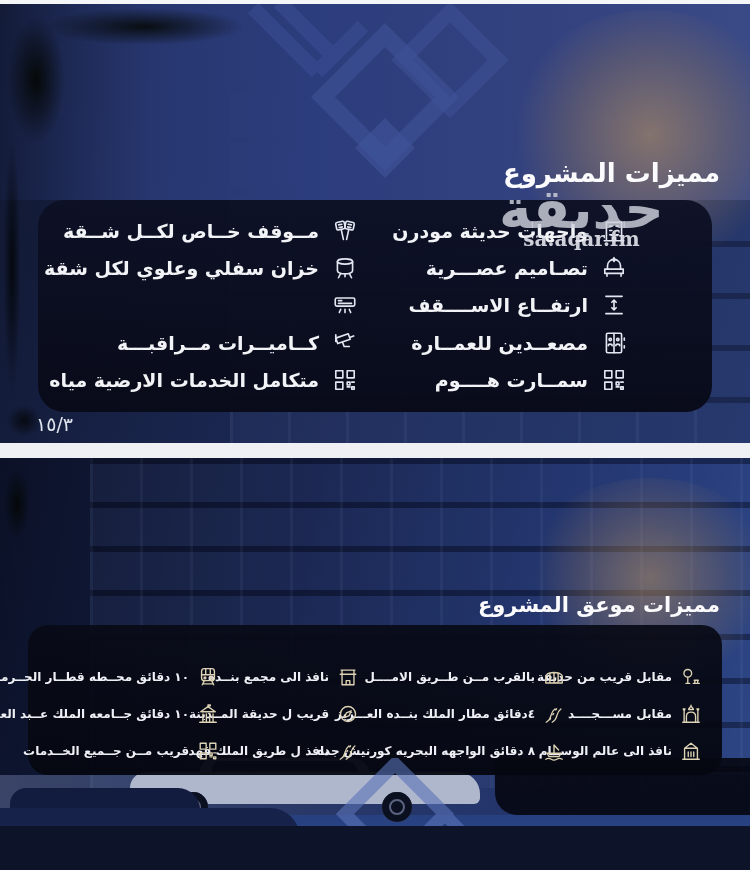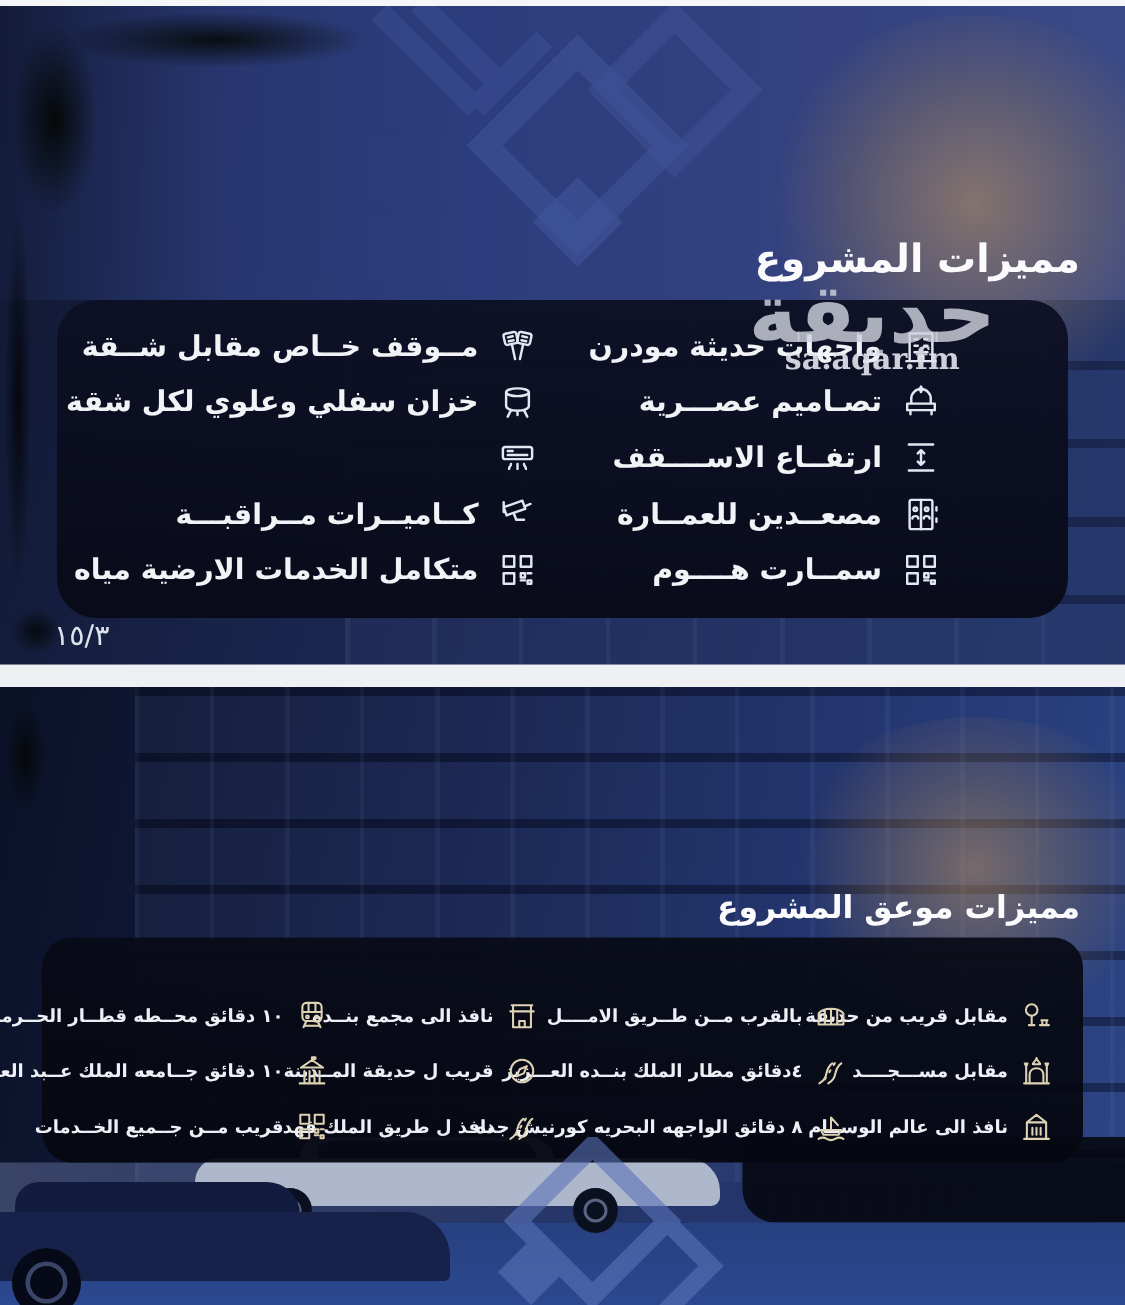--- a/index.html
+++ b/index.html
@@ -44,21 +44,21 @@
   .feat-icon svg{width:100%;height:100%;}
   .feat-label{color:#f2f3f7;font-size:19px;font-weight:600;}
   .watermark{position:absolute;top:182px;right:86px;z-index:5;text-align:center;line-height:1;pointer-events:none;}
   .watermark-title{font-size:55px;font-weight:bold;color:rgba(206,209,220,0.82);display:block;}
   .watermark-domain{font-family:"DejaVu Serif","Liberation Serif",serif;font-weight:bold;
     font-size:20px;color:rgba(223,225,233,0.92);display:block;margin-top:-8px;direction:ltr;}
   .page-number{position:absolute;left:36px;top:413px;font-size:19px;color:#dfe3ee;z-index:4;direction:ltr;}
   
   .divider{position:absolute;top:443px;left:0;width:750px;height:15px;background:#eef0f4;z-index:7;}
   
-  .panel-bottom{top:458px;height:412px;
+  .panel-bottom{top:458px;height:368px;
     background:linear-gradient(100deg,#0b1126 0%,#14204a 40%,#1f3370 78%,#27407f 100%);}
   .building-grid2{position:absolute;left:90px;right:0;top:0;height:330px;z-index:0;opacity:.9;
     background:
       repeating-linear-gradient(90deg,rgba(140,160,210,0.08) 0 3px,transparent 3px 50px),
       repeating-linear-gradient(180deg,rgba(10,13,28,0.45) 0 6px,rgba(110,130,185,0.10) 6px 44px);}
   .trees-bottom{left:0;top:0;width:170px;height:230px;
     background:
       radial-gradient(closest-side at 10% 20%,rgba(4,7,6,0.9),transparent 75%),
       radial-gradient(closest-side at 30% 0%,rgba(5,8,7,0.85),transparent 70%);}
   .glow-bottom{left:520px;top:20px;width:260px;height:200px;
@@ -181,21 +181,21 @@
               <g transform="rotate(-12 8 8)">
                 <rect x="4" y="3.5" width="8" height="7" rx="1.4"></rect>
                 <path d="M8 10.5V20M6.5 6h3M6.5 8.5h3"></path>
               </g>
               <g transform="rotate(12 16 8)">
                 <rect x="12" y="3.5" width="8" height="7" rx="1.4"></rect>
                 <path d="M16 10.5V20M14.5 6h3M14.5 8.5h3"></path>
               </g>
             </svg>
           </span>
-          <span class="feat-label">مــوقف خــاص مقابل شــقة</span>
+          <span class="feat-label">مــوقف خــاص لكــل شــقة</span>
         </div>
 
         <div class="feat-row">
           <span class="feat-icon">
             <svg viewBox="0 0 24 24" fill="none" stroke="currentColor" stroke-width="1.5" stroke-linecap="round" stroke-linejoin="round">
               <ellipse cx="12" cy="6" rx="7" ry="2.4"></ellipse>
               <path d="M5 6v8.5c0 1.6 3.1 2.9 7 2.9s7-1.3 7-2.9V6M8 17l-2 4M16 17l2 4M12 17.4V20"></path>
             </svg>
           </span>
           <span class="feat-label">خزان سفلي وعلوي لكل شقة</span>

